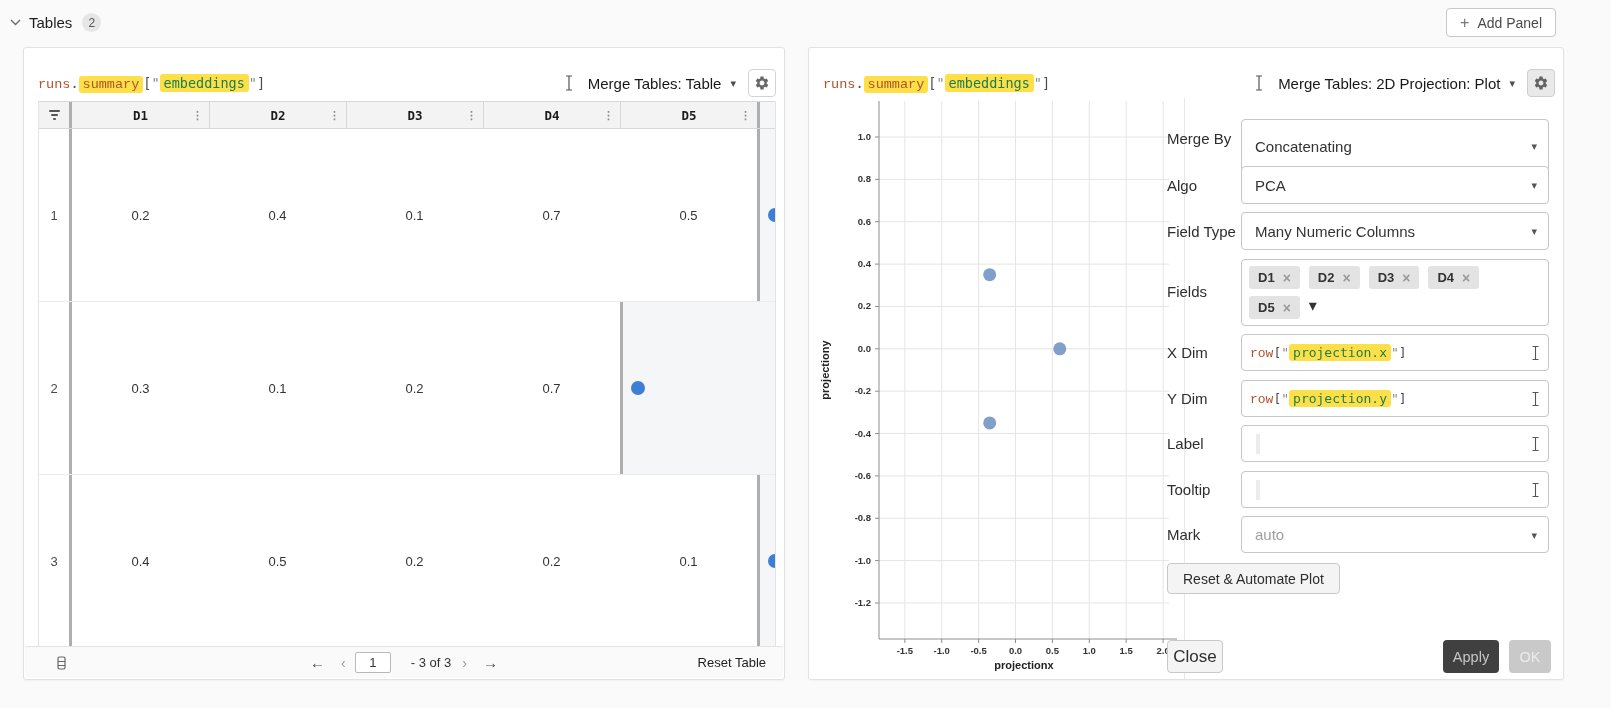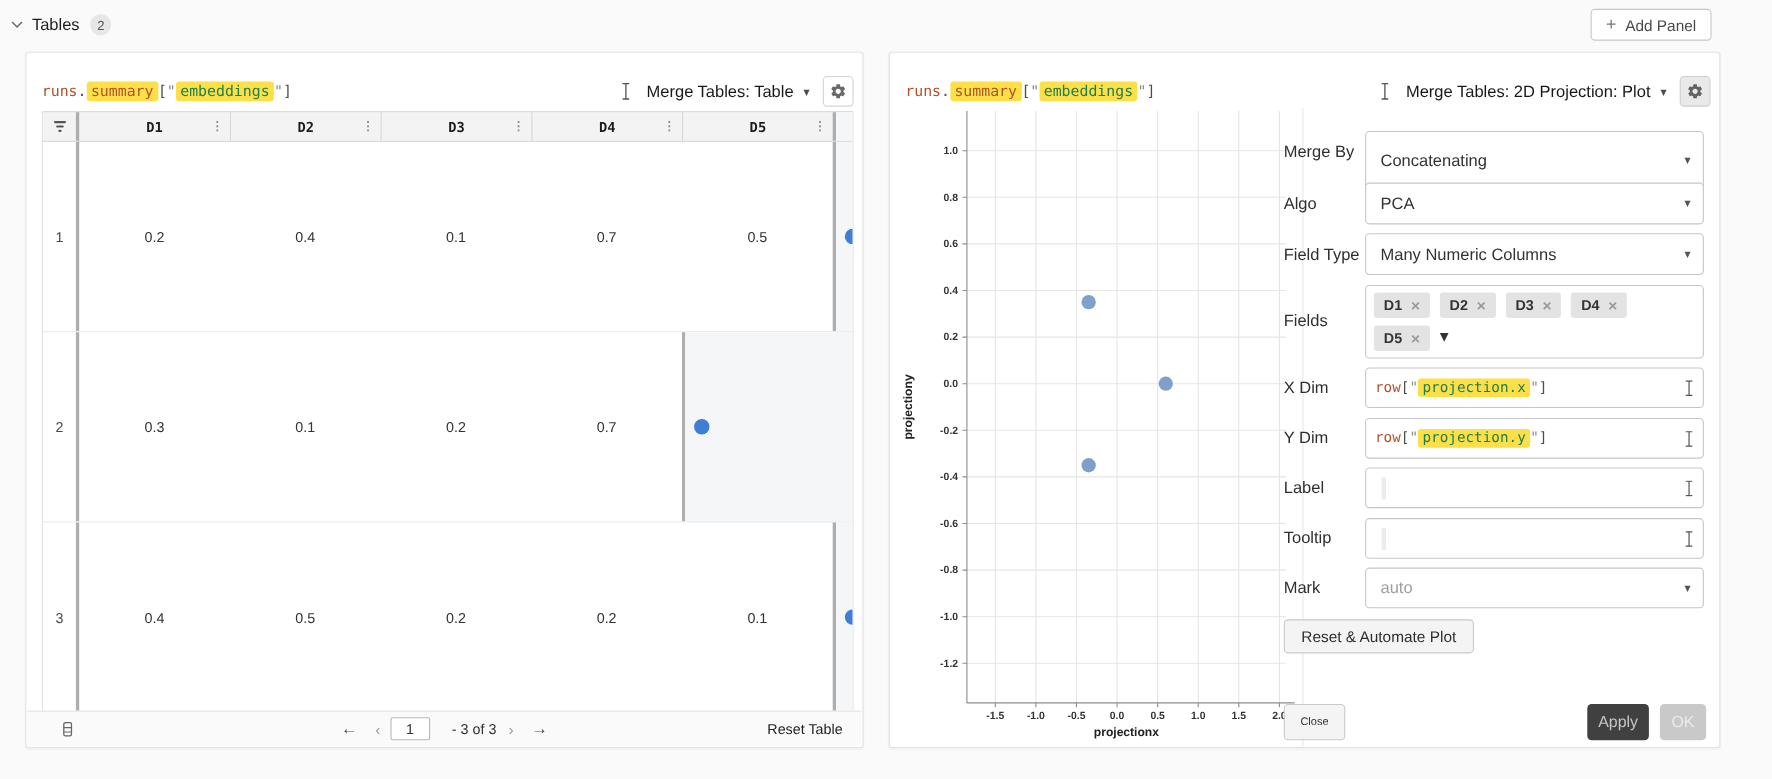--- a/index.html
+++ b/index.html
@@ -40,21 +40,21 @@
   .panel-right { left:808px; width:756px; }
 
   .panel-header {
     position:absolute; left:14px; right:8px; top:20px; height:30px;
     display:flex; align-items:center;
   }
   .expr {
     font-family:"DejaVu Sans Mono", monospace; font-size:13.5px;
     white-space:nowrap; cursor:text;
   }
-  .tok-kw { color:#b0522b; }
+  .tok-kw { color:#b0522b;font-family:Liberation Mono, monospace; }
   .tok-p  { color:#4d4d4d; }
   .tok-q  { color:#8a8a8a; }
   .tok-str{ color:#1e7d4f; }
   .chip   { background:#fde047; border-radius:3px; padding:1px 4px; }
   .hdr-spacer { flex:1; }
   .ibeam-icon { margin-right:14px; flex:0 0 auto; }
   .mode-label { font-size:15px; color:#181818; white-space:nowrap; cursor:pointer; }
   .caret { font-size:11px; color:#4c4c4c; margin-left:9px; }
   .gear-btn {
     width:28px; height:28px; margin-left:12px; border-radius:4px;
@@ -137,21 +137,21 @@
     font-size:13px; font-weight:bold; color:#333;
   }
   .tag-x { color:#999; font-weight:bold; font-size:14px; line-height:1; cursor:pointer; }
   .btn {
     display:inline-flex; align-items:center; justify-content:center;
     border-radius:4px; font-size:14px; cursor:pointer;
     font-family:"Liberation Sans", sans-serif;
   }
   .btn-light { background:#f4f4f4; border:1px solid #c9c9c9; color:#2e2e2e; }
   .reset-plot-btn { position:absolute; left:358px; top:515px; height:31px; padding:0 15px; }
-  .close-btn { position:absolute; left:358px; top:592px; width:56px; height:33px; font-size:10px; }
+  .close-btn { position:absolute; left:358px; top:592px; width:56px; height:33px; font-size:17px; }
   .apply-btn { position:absolute; left:634px; top:592px; width:56px; height:33px; background:#404040; border:none; color:#c6c6c6; font-size:14.5px; cursor:default; }
   .ok-btn { position:absolute; left:700px; top:592px; width:42px; height:33px; background:#c9c9c9; border:none; color:#ebebeb; font-size:14.5px; cursor:default; }
 
   .filter-icon { display:flex; flex-direction:column; align-items:center; gap:2px; cursor:pointer; }
   .filter-icon i { display:block; height:2px; background:#555; border-radius:1px; }
   .filter-icon i:nth-child(1){ width:11px; }
   .filter-icon i:nth-child(2){ width:7px; }
   .filter-icon i:nth-child(3){ width:3px; }
 </style>
 </head>

